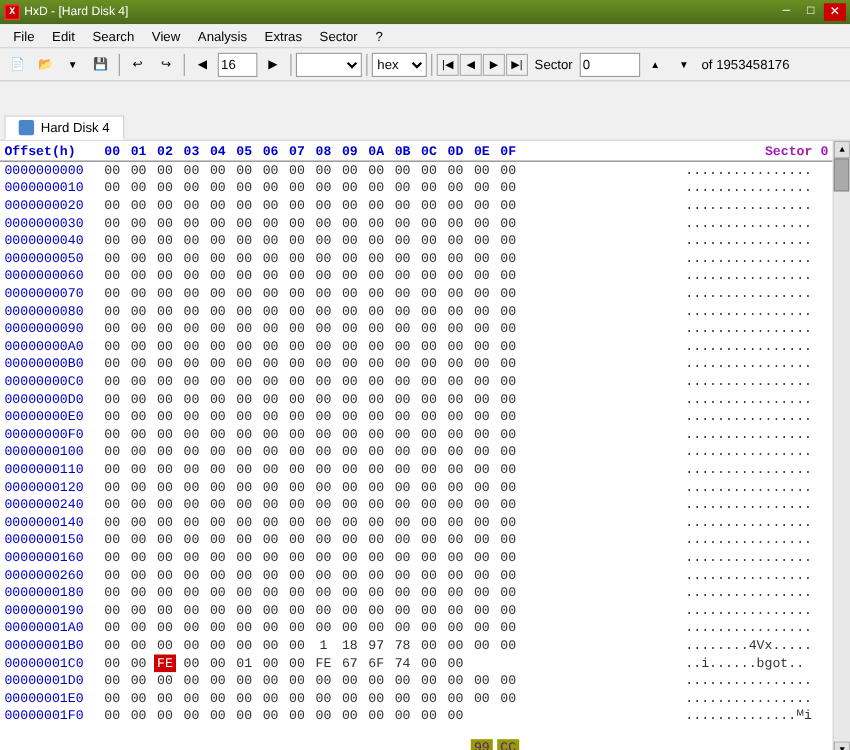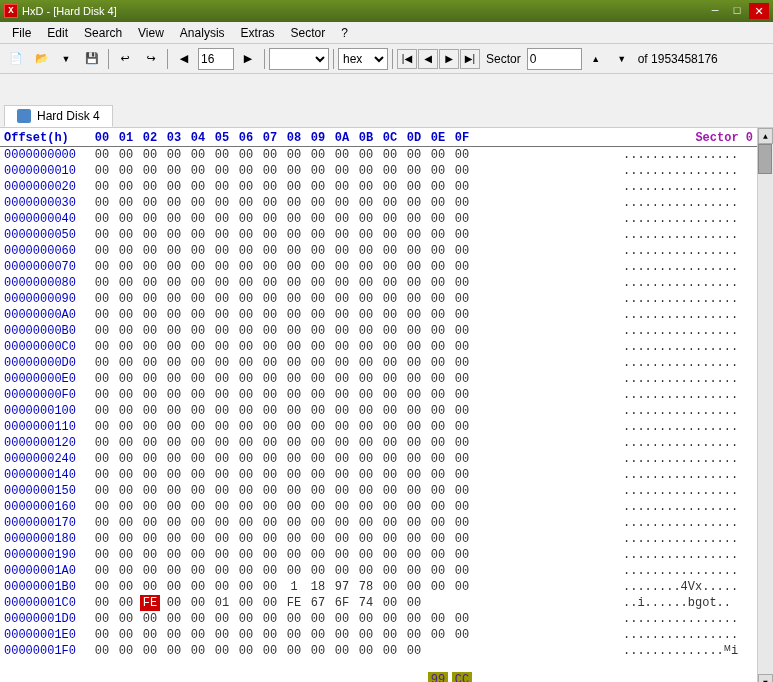--- a/index.html
+++ b/index.html
@@ -776,21 +776,21 @@
             <span class="h-cell">00</span>
             <span class="h-cell">00</span>
             <span class="h-cell">00</span>
             <span class="h-cell">00</span>
             <span class="h-cell">00</span>
             <span class="h-cell">00</span>
           </div>
           <span class="row-ascii">................</span>
         </div>
         <div class="hex-row">
-          <span class="row-offset">0000000170</span>
+          <span class="row-offset">0000000260</span>
           <div class="row-hex">
             <span class="h-cell">00</span>
             <span class="h-cell">00</span>
             <span class="h-cell">00</span>
             <span class="h-cell">00</span>
             <span class="h-cell">00</span>
             <span class="h-cell">00</span>
             <span class="h-cell">00</span>
             <span class="h-cell">00</span>
             <span class="h-cell">00</span>

